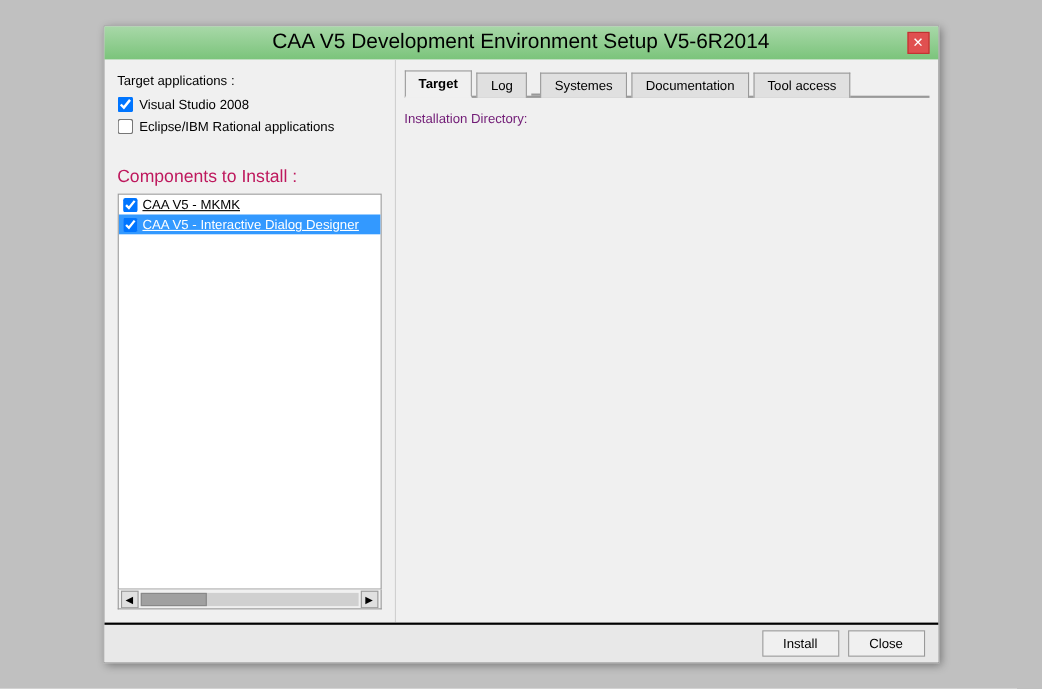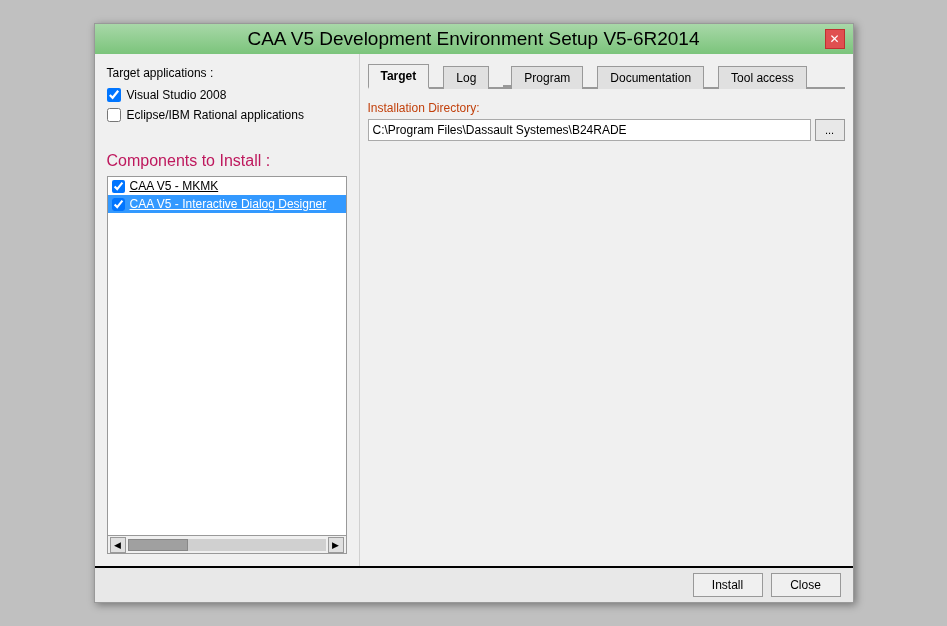--- a/index.html
+++ b/index.html
@@ -186,21 +186,21 @@
       margin-bottom: 12px;
     }
 
     .tab {
       padding: 4px 12px;
       border: 1px solid #999;
       border-bottom: none;
       background: #e0e0e0;
       cursor: pointer;
       font-size: 12px;
-      margin-right: 14px;
+      margin-right: 4px;
       position: relative;
       top: 2px;
     }
 
     .tab.active {
       background: #f0f0f0;
       border-bottom: 2px solid #f0f0f0;
       font-weight: bold;
       top: 2px;
       z-index: 1;
@@ -208,21 +208,21 @@
 
     .tab-content {
       flex: 1;
       display: flex;
       flex-direction: column;
     }
 
     .field-label {
       font-size: 12px;
       margin-bottom: 4px;
-      color: #c2410c;
+      color: #701a75;
     }
 
     .input-row {
       display: flex;
       align-items: center;
       gap: 4px;
     }
 
     .text-input {
       flex: 1;
@@ -317,31 +317,27 @@
         </div>
       </div>
     </div>
 
     <div class="right-panel">
 
       <div class="tabs">
         <div class="tab active">Target</div>
         <div class="tab">Log</div>
         <div style="width:8px; border-bottom: 2px solid #999;"></div>
-        <div class="tab">Program</div>
+        <div class="tab">Systemes</div>
         <div class="tab">Documentation</div>
         <div class="tab">Tool access</div>
       </div>
 
       <div class="tab-content">
         <span class="field-label">Installation Directory:</span>
-        <div class="input-row">
-          <input type="text" class="text-input" value="C:\Program Files\Dassault Systemes\B24RADE" style="">
-          <div class="browse-btn">...</div>
-        </div>
       </div>
     </div>
 
   </div>
 
   <div class="bottom-bar">
     <button class="bottom-btn">Install</button>
     <button class="bottom-btn">Close</button>
   </div>
 </div>

